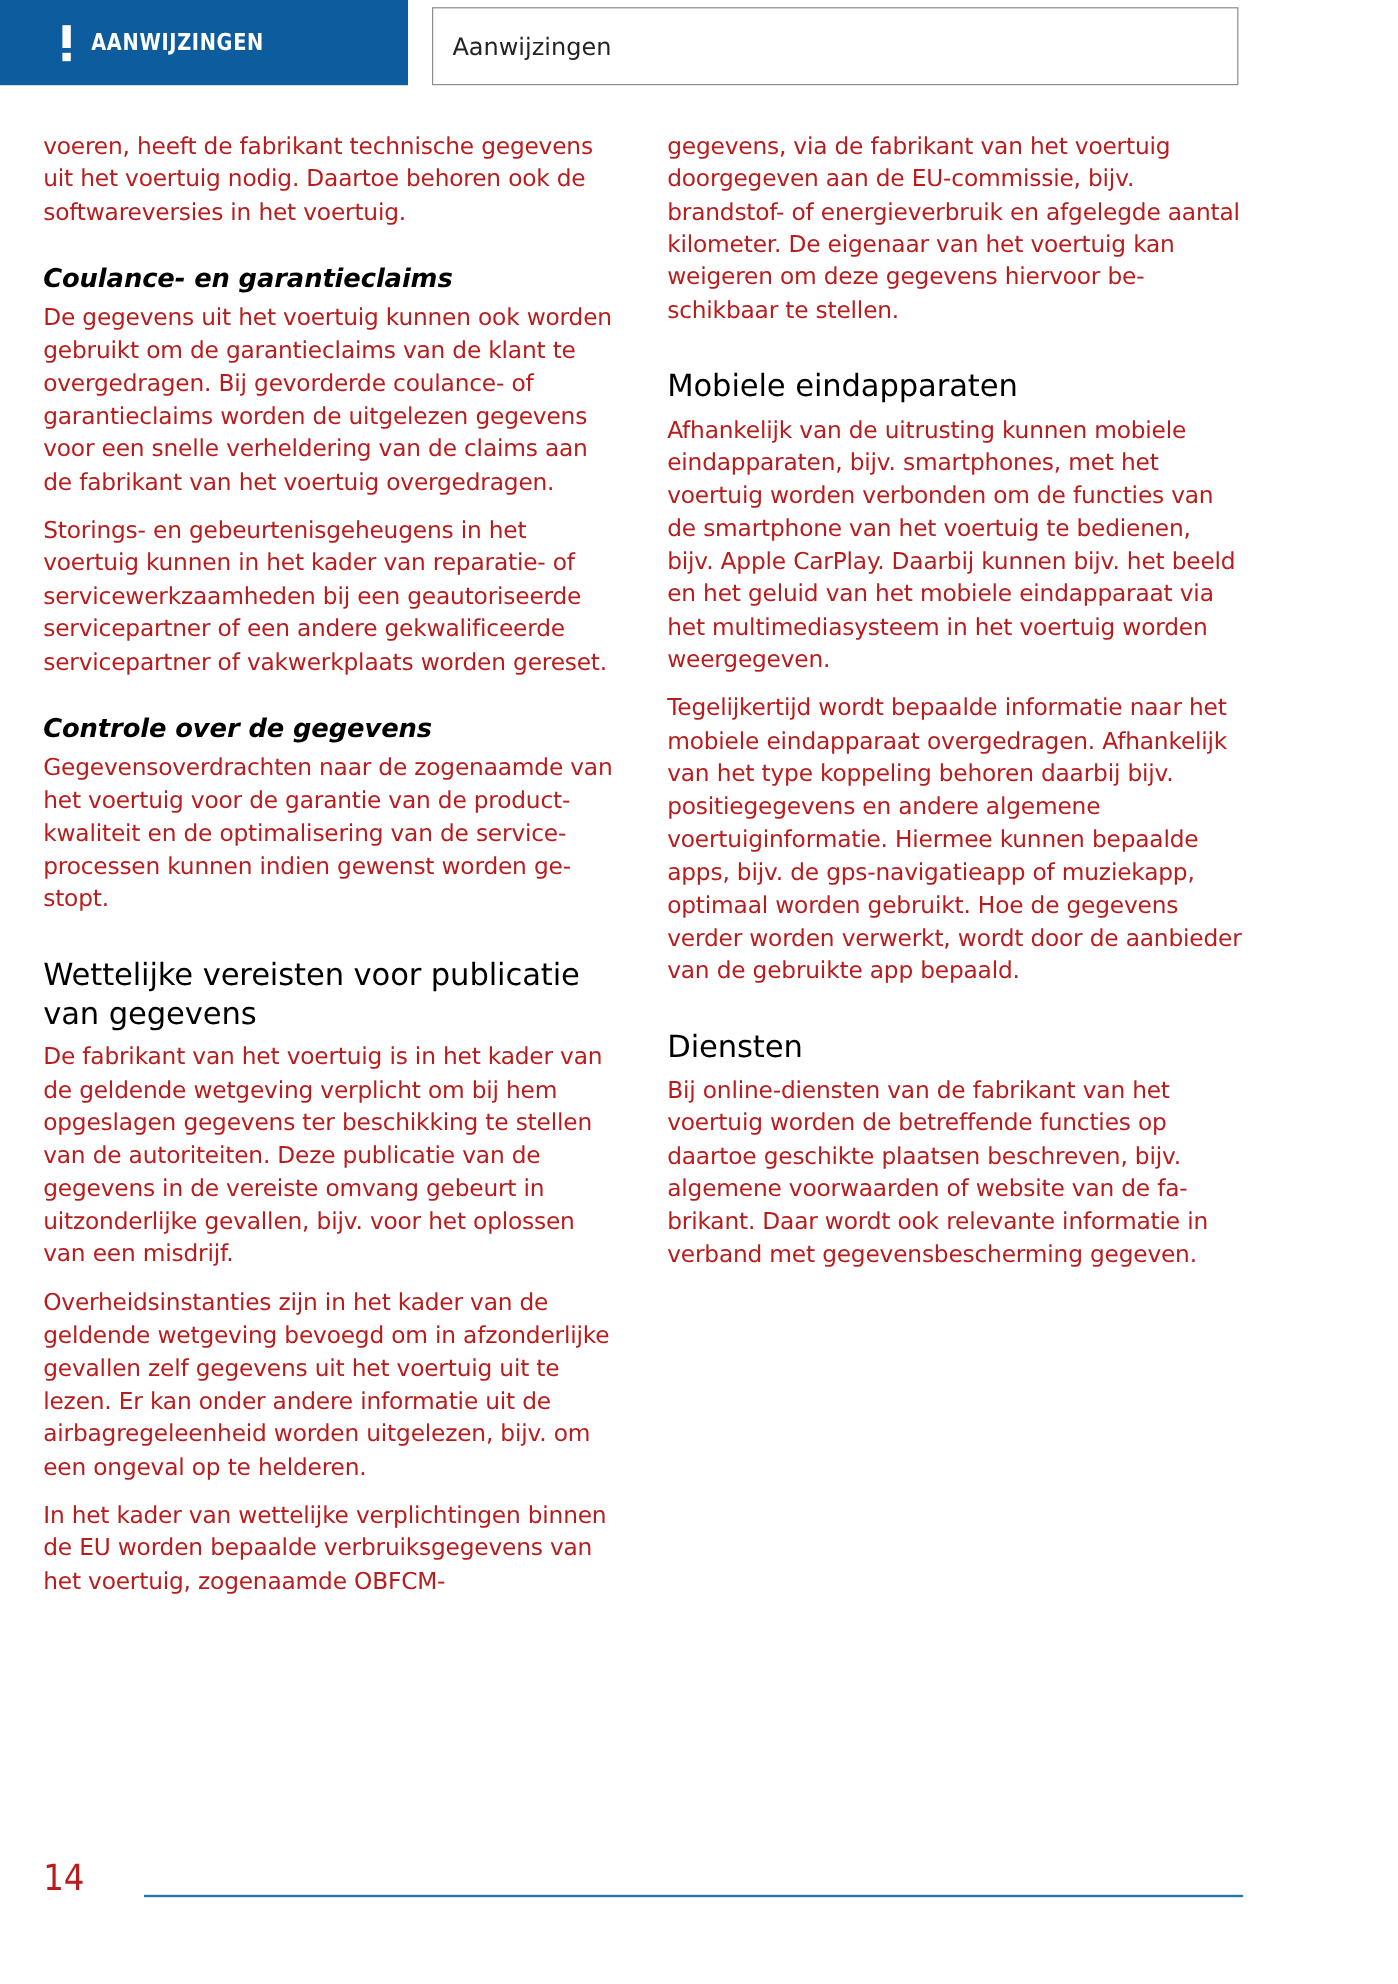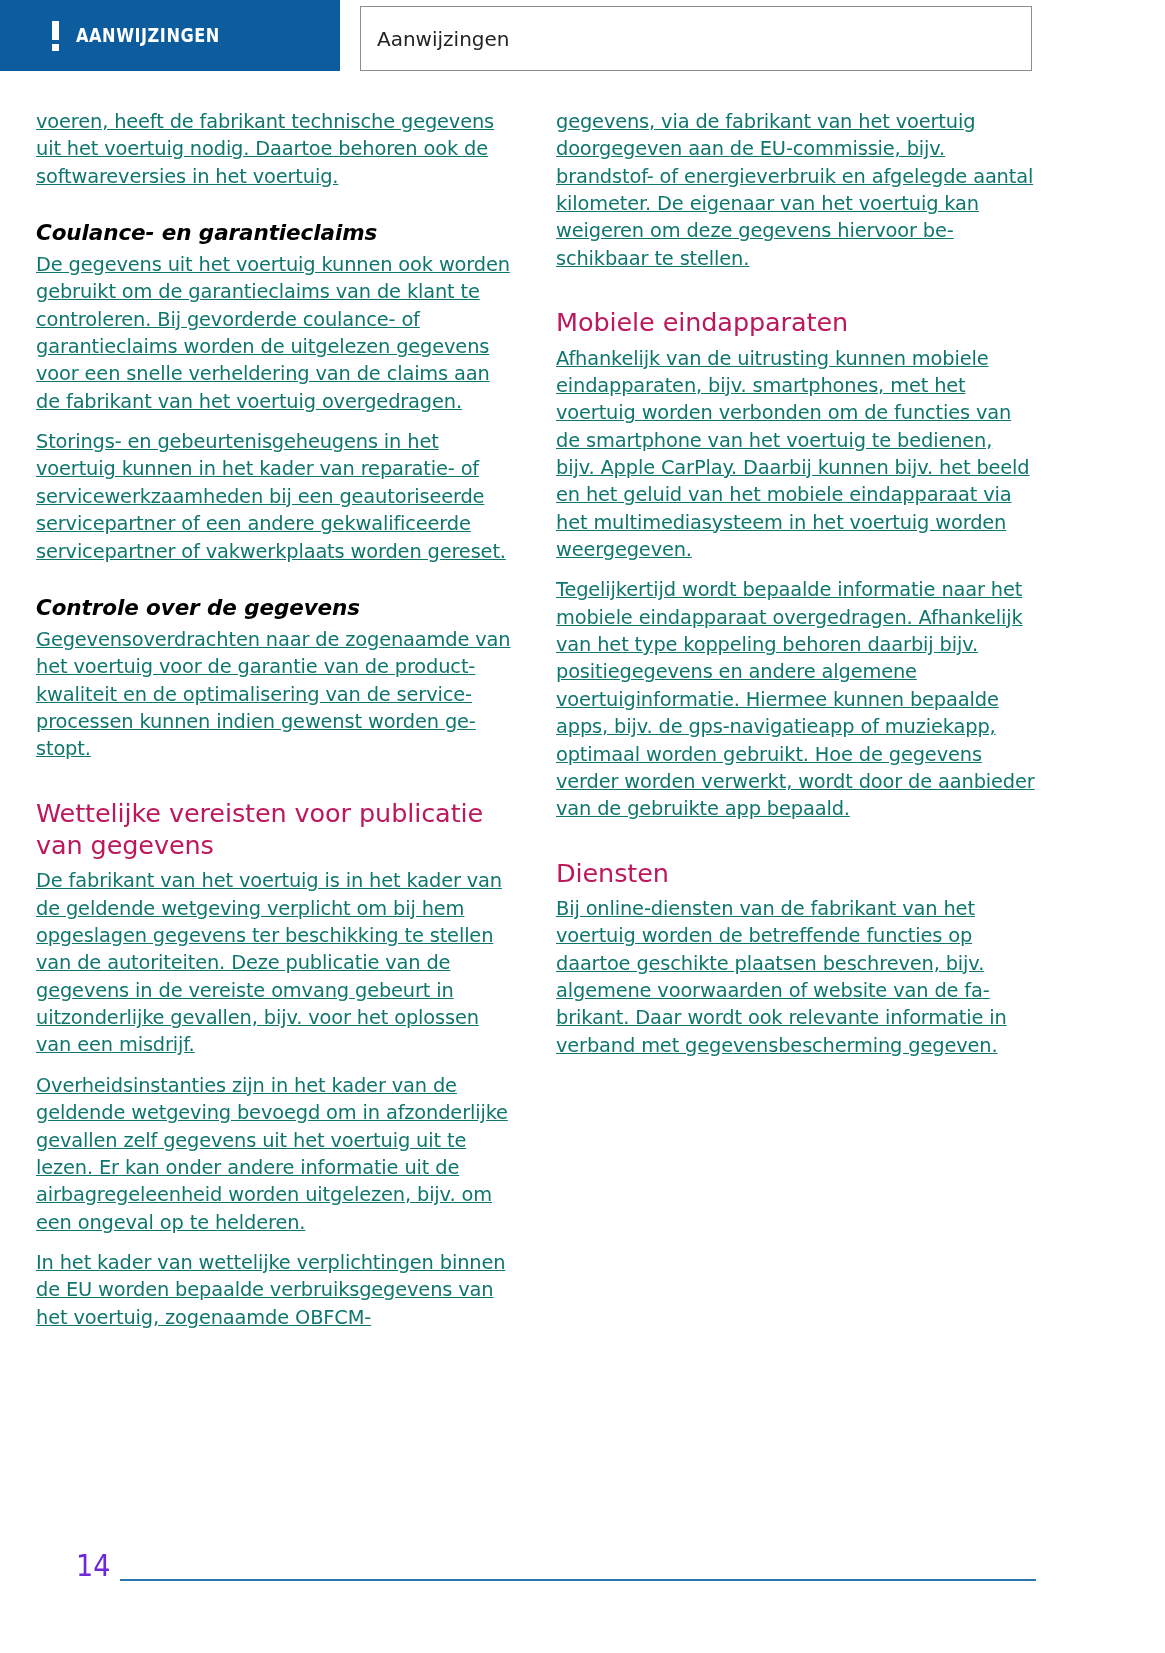--- a/index.html
+++ b/index.html
@@ -96,69 +96,67 @@
     width: 1000px;
     display: flex;
     gap: 40px;
   }
   .col {
     width: 480px;
   }
 
   
   h1.sec {
-    color: #be185d;
+    color: #000000;
     font-size: 25.5px;
     font-weight: normal;
     line-height: 1.27;
     margin: 0 0 6px 0;
     letter-spacing: -0.1px;
   }
   h1.sec.spaced { margin-top: 34px; }
 
   h2.sub {
     color: #000000;
     font-size: 21.5px;
     font-weight: bold;
     line-height: 1.25;
     margin: 0 0 4px 0;
     letter-spacing: -0.1px;
     font-style: italic;
   }
   h2.sub.spaced { margin-top: 30px; }
 
   p.body {
-    color: #0f766e;
+    color: #b91c1c;
     font-size: 19.4px;
     line-height: 1.41;
     margin: 0 0 13px 0;
     letter-spacing: -0.15px;
     text-align: left;
-    text-decoration: underline;
   }
   p.body:last-child { margin-bottom: 0; }
 
   
   .footer {
     position: absolute;
     left: 36px;
     bottom: 72px;
     width: 1000px;
     height: 40px;
   }
   .folio {
     position: absolute;
     left: 0;
     bottom: 0;
     font-size: 30px;
-    color: #6d28d9;
+    color: #b91c1c;
     font-weight: normal;
     line-height: 1;
     font-family: "DejaVu Sans Condensed", "Liberation Sans Narrow", "Liberation Sans", sans-serif;
-    margin-left: 40px;
   }
   .footer-rule {
     position: absolute;
     left: 84px;
     right: 0;
     bottom: 0;
     height: 2px;
     background: #2a76ac;
   }
 </style>
@@ -180,21 +178,21 @@
     <div class="header-box">
       <span class="header-box-label">Aanwijzingen</span>
     </div>
 
   </div>
 
   <div class="columns">
     <div class="col" id="col-left">
         <p class="body">voeren, heeft de fabrikant technische gege­vens uit het voertuig nodig. Daartoe behoren ook de softwareversies in het voertuig.</p>
         <h2 class="sub spaced">Coulance- en garantieclaims</h2>
-        <p class="body">De gegevens uit het voertuig kunnen ook wor­den gebruikt om de garantieclaims van de klant te controleren. Bij gevorderde coulance- of garantieclaims worden de uitgelezen ge­gevens voor een snelle verheldering van de claims aan de fabrikant van het voertuig over­gedragen.</p>
+        <p class="body">De gegevens uit het voertuig kunnen ook wor­den gebruikt om de garantieclaims van de klant te overgedragen. Bij gevorderde coulance- of garantieclaims worden de uitgelezen ge­gevens voor een snelle verheldering van de claims aan de fabrikant van het voertuig over­gedragen.</p>
         <p class="body">Storings- en gebeurtenisgeheugens in het voertuig kunnen in het kader van reparatie- of servicewerkzaamheden bij een geautoriseerde servicepartner of een andere gekwalificeerde servicepartner of vakwerkplaats worden gere­set.</p>
         <h2 class="sub spaced">Controle over de gegevens</h2>
         <p class="body">Gegevensoverdrachten naar de zogenaamde van het voertuig voor de garantie van de product­kwaliteit en de optimalisering van de service­processen kunnen indien gewenst worden ge­stopt.</p>
         <h1 class="sec spaced">Wettelijke vereisten voor publicatie van gegevens</h1>
         <p class="body">De fabrikant van het voertuig is in het kader van de geldende wetgeving verplicht om bij hem opgeslagen gegevens ter beschikking te stellen van de autoriteiten. Deze publicatie van de gegevens in de vereiste omvang gebeurt in uitzonderlijke gevallen, bijv. voor het oplossen van een misdrijf.</p>
         <p class="body">Overheidsinstanties zijn in het kader van de geldende wetgeving bevoegd om in afzonder­lijke gevallen zelf gegevens uit het voertuig uit te lezen. Er kan onder andere informatie uit de airbagregeleenheid worden uitgelezen, bijv. om een ongeval op te helderen.</p>
         <p class="body">In het kader van wettelijke verplichtingen bin­nen de EU worden bepaalde verbruiksgege­vens van het voertuig, zogenaamde OBFCM-</p>
       </div>
     <div class="col" id="col-right">
         <p class="body">gegevens, via de fabrikant van het voertuig doorgegeven aan de EU-commissie, bijv. brandstof- of energieverbruik en afgelegde aantal kilometer. De eigenaar van het voertuig kan weigeren om deze gegevens hiervoor be­schikbaar te stellen.</p>

